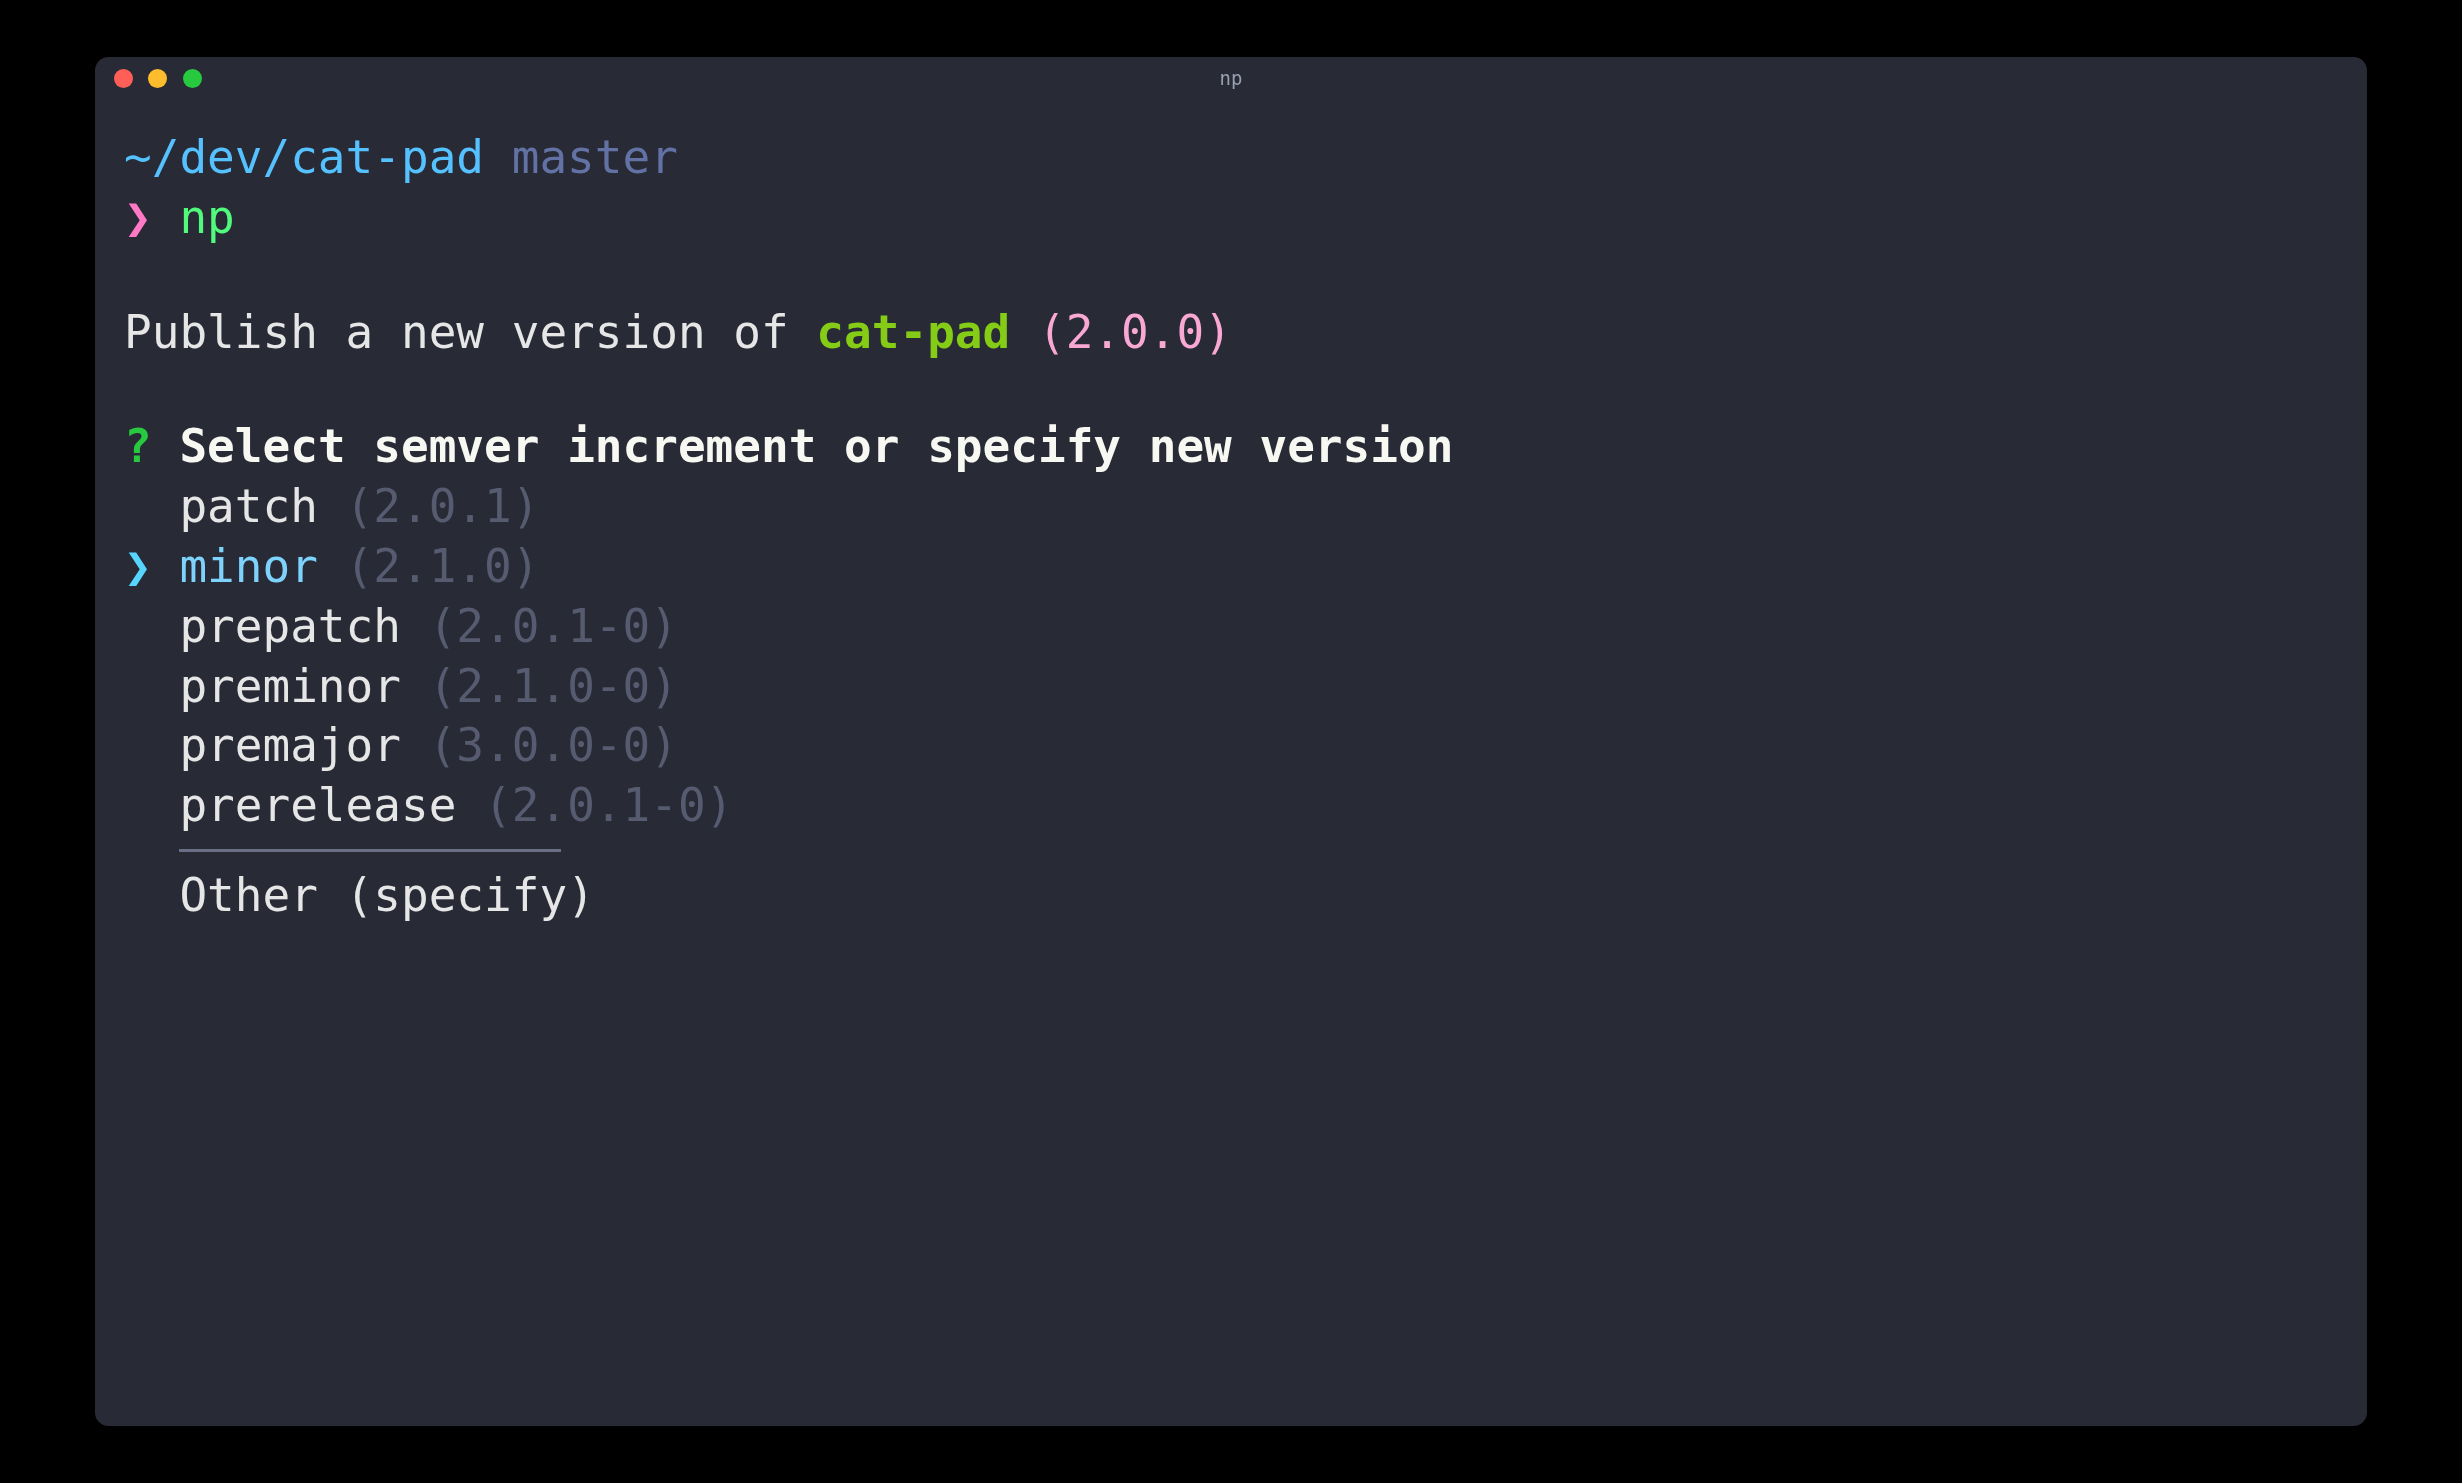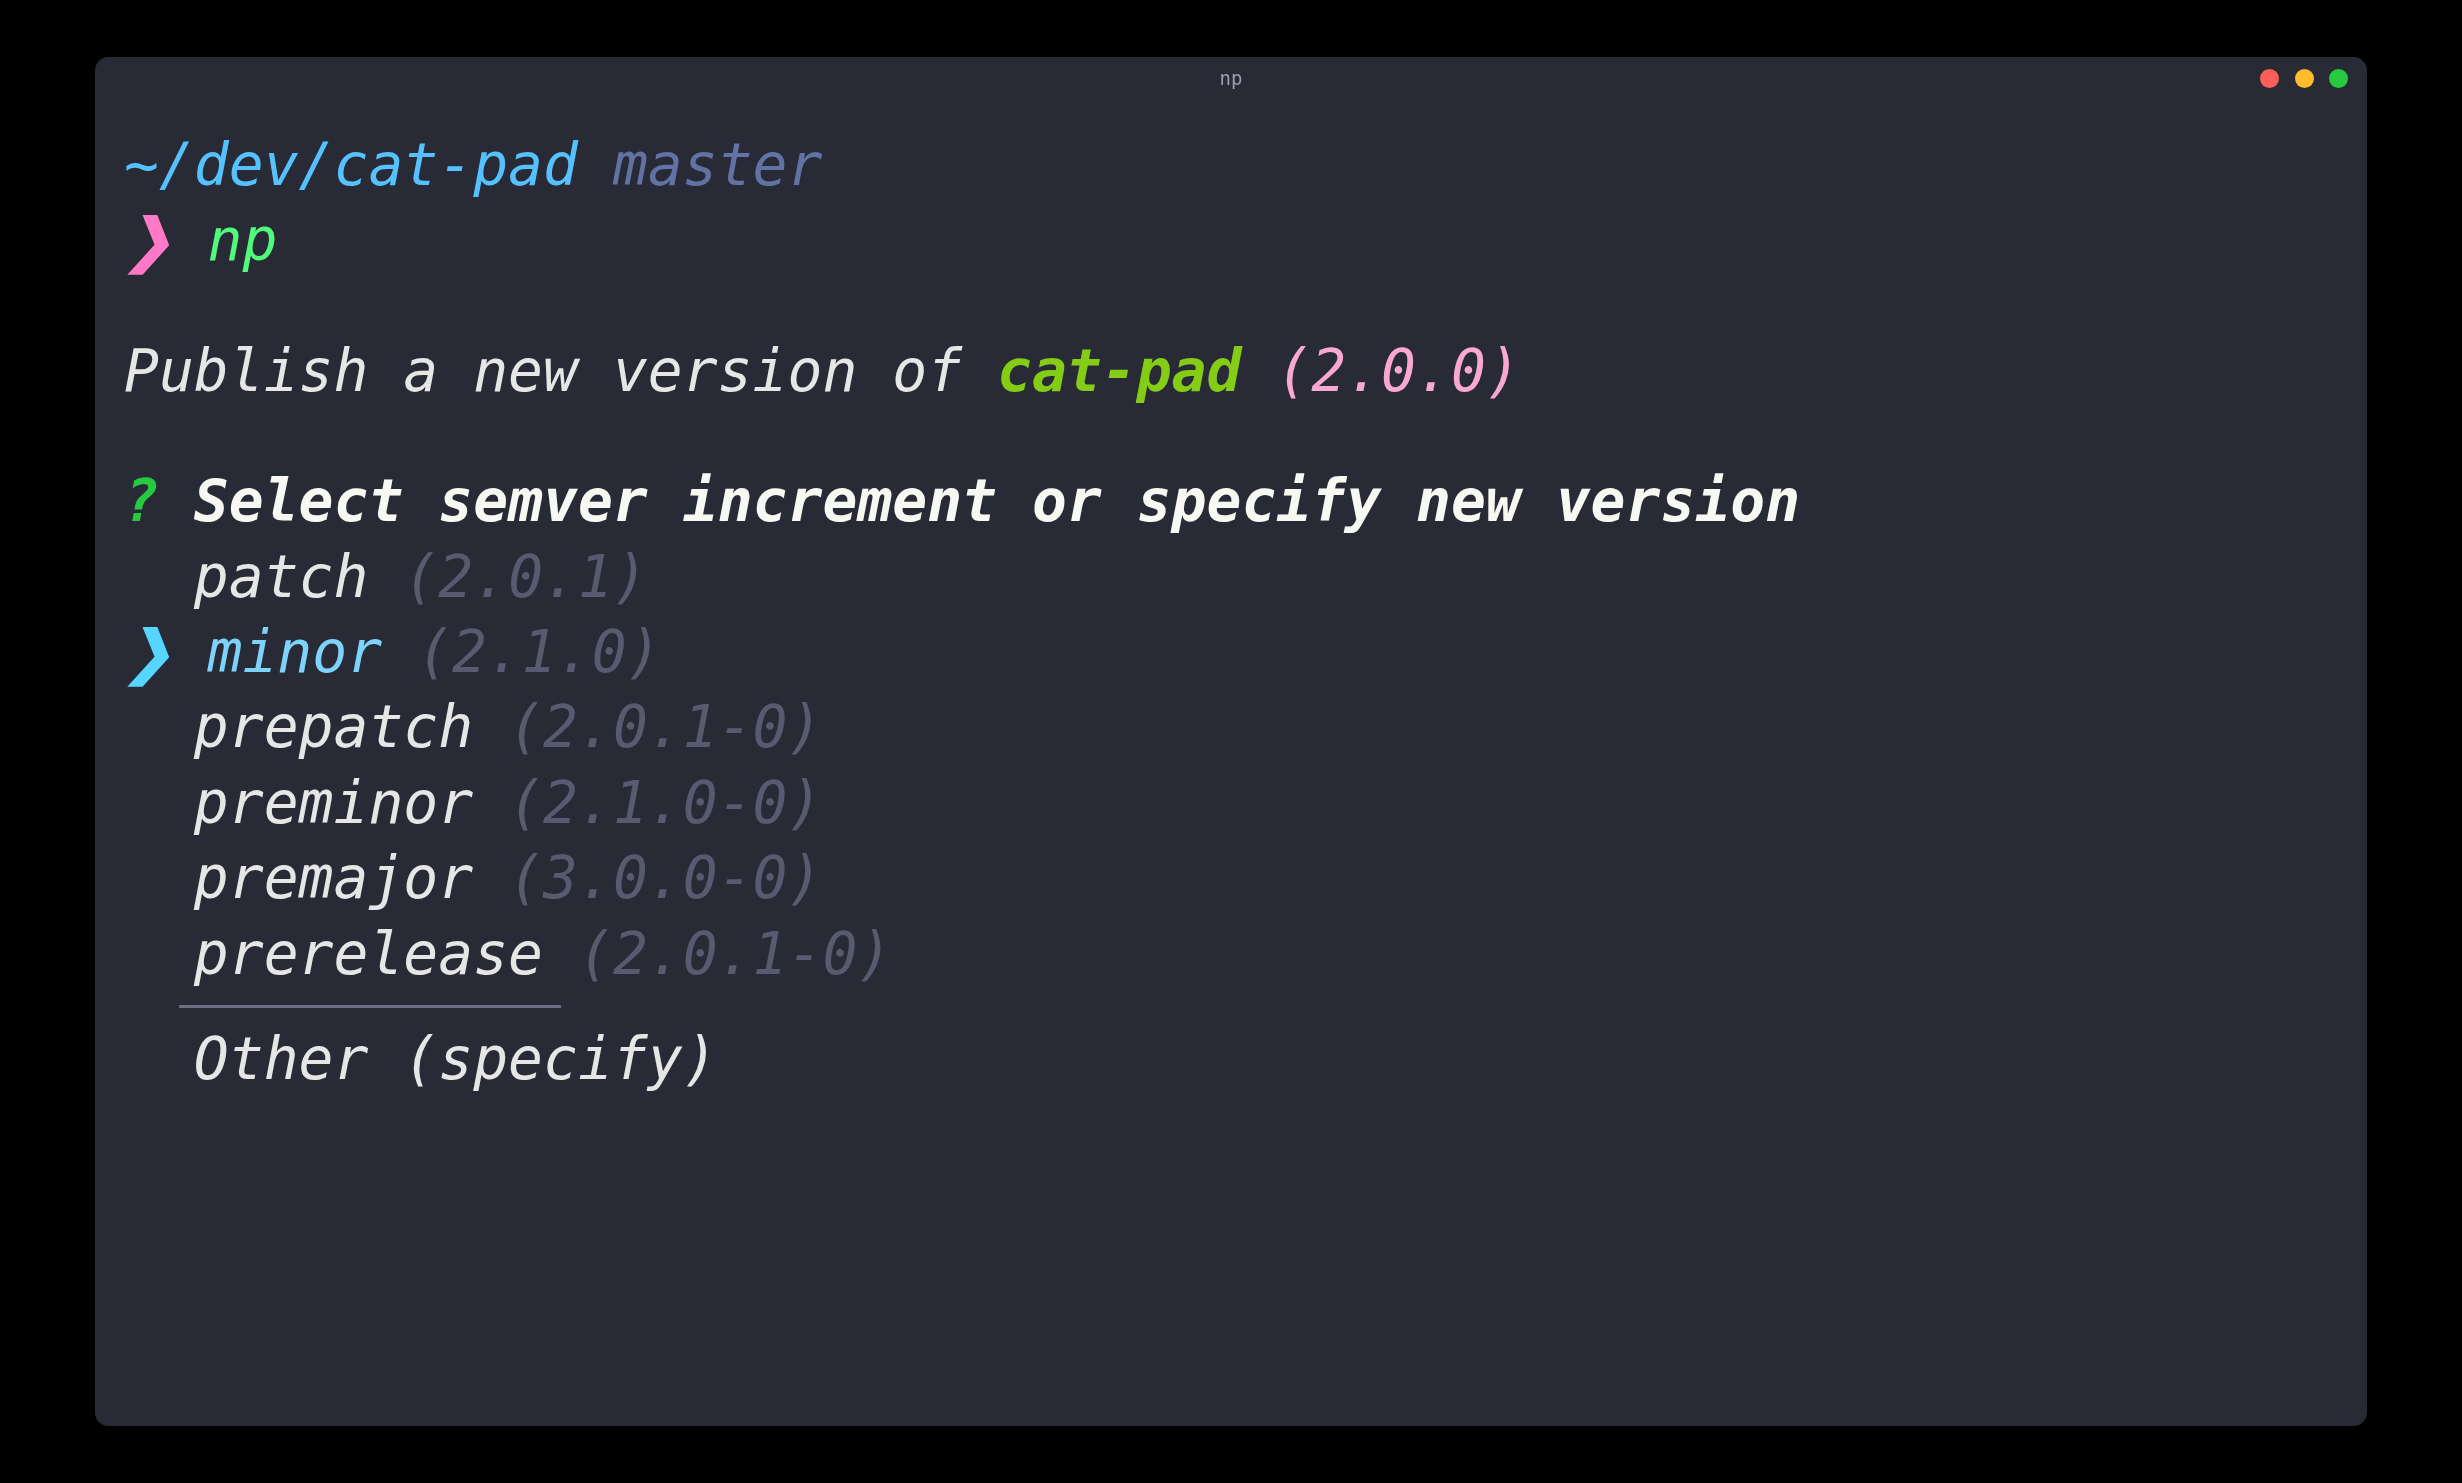--- a/index.html
+++ b/index.html
@@ -1,19 +1,18 @@
 <!DOCTYPE html>
 <html><head>
   <meta charset="utf-8">
   <style>
     * {
       margin: 0;
       padding: 0;
       box-sizing: border-box;
-      justify-content: flex-end;
     }
     body {
       background: #000000;
       width: 2462px;
       height: 1483px;
       padding: 57px 95px;
       font-family: "SF Mono", "Monaco", "Menlo", "Consolas", monospace;
     }
     .terminal-window {
       background: #282a36;
@@ -46,25 +45,24 @@
     .titlebar-title {
       position: absolute;
       left: 50%;
       transform: translateX(-50%);
       color: #9a9fb0;
       font-size: 19px;
       font-weight: 400;
     }
     .terminal-body {
       padding: 29px 29px 38px 29px;
-      font-size: 58px;
+      font-size: 46px;
       line-height: 1.3;
       color: #e6e6e6;
       flex: 1;
-      font-style: italic;
     }
     .line {
       white-space: pre;
     }
     .cwd { color: #56c1ff; }
     .branch { color: #6272a4; }
     .prompt-arrow { color: #ff79c6; font-weight: 600; }
     .cmd { color: #50fa7b; }
     .pkg-name { color: #84cc16; font-weight: 600; }
     .dim { color: #f9a8d4; }

